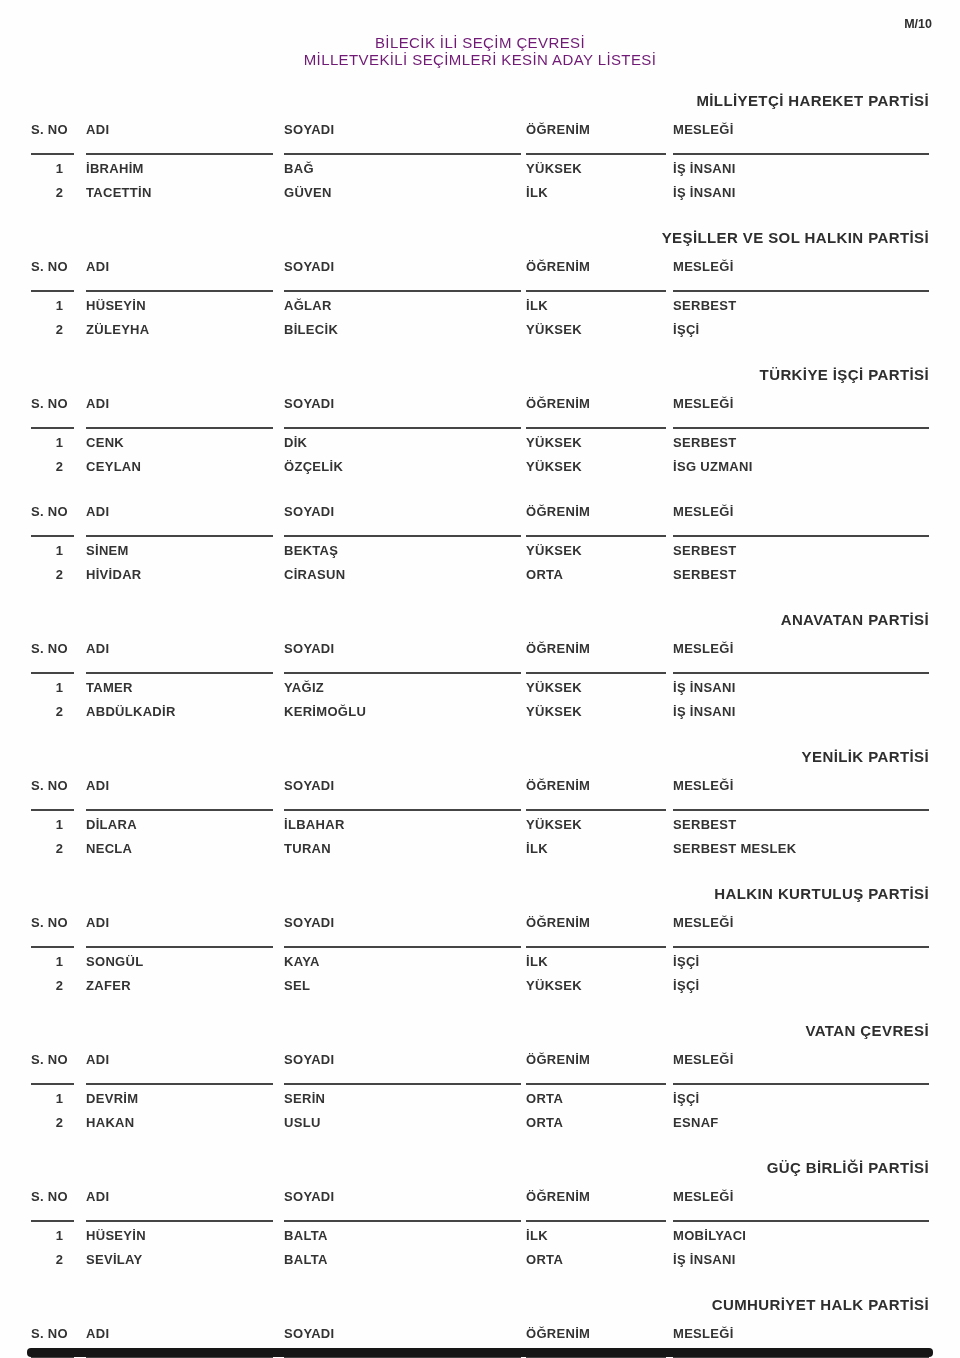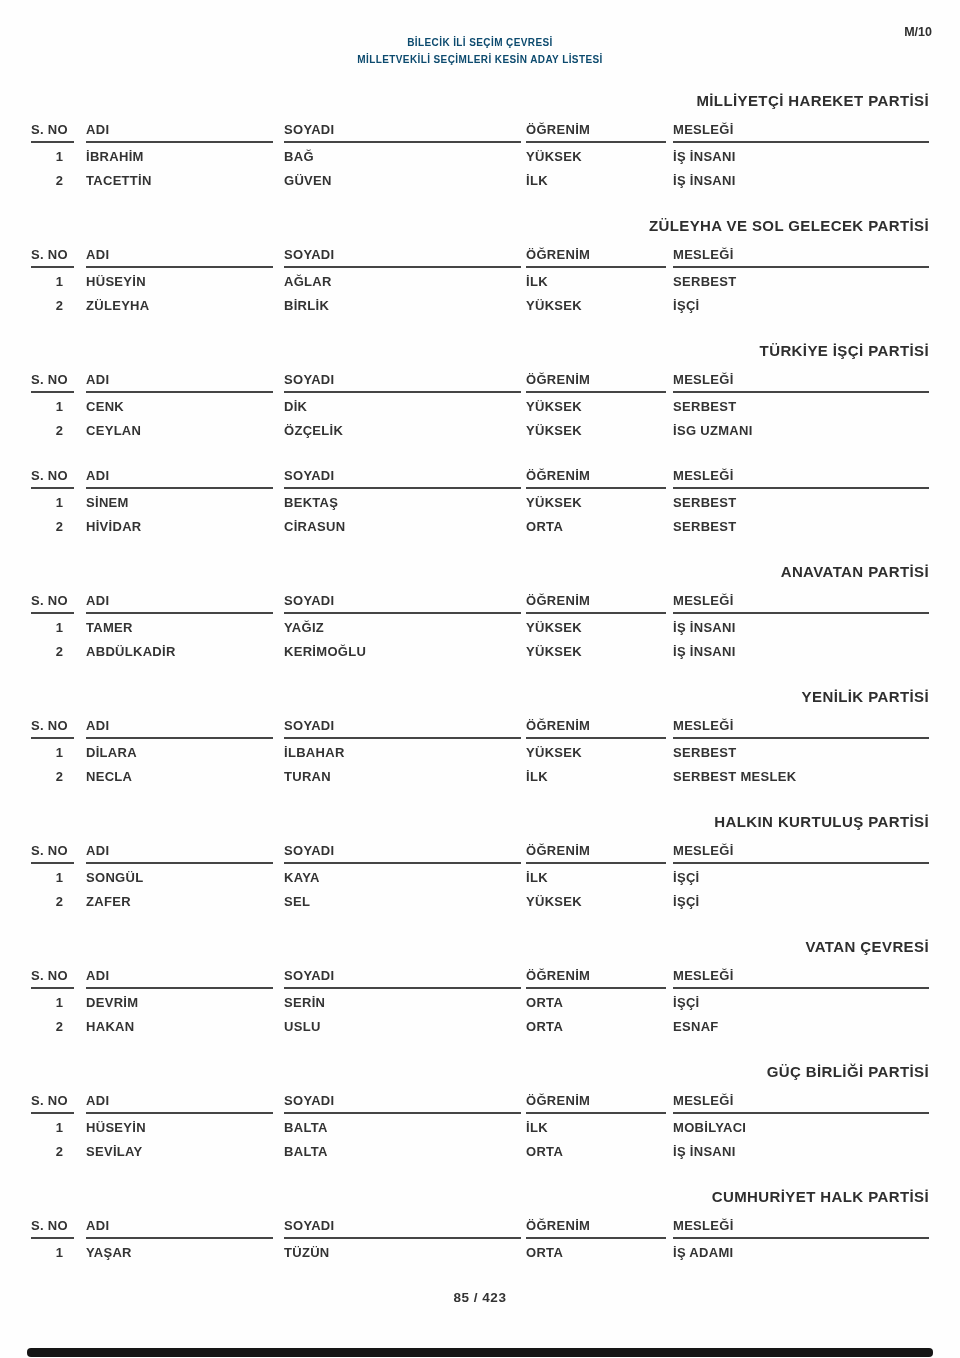--- a/index.html
+++ b/index.html
@@ -17,29 +17,29 @@
     color: #2b2b2b;
     overflow: hidden;
   }
   
   .doc-header {
     position: relative;
     padding-top: 34px;
     text-align: center;
   }
   .doc-title {
-    font-size: 10px;
-    font-weight: bold;
+    font-size: 15px;
+    font-weight: normal;
     letter-spacing: 0.4px;
     line-height: 17px;
-    color: #0c4a6e;
+    color: #701a75;
   }
   .page-code {
     position: absolute;
-    top: 25px;
+    top: 17px;
     right: 28px;
     font-size: 12.5px;
     font-weight: bold;
     color: #2e2e2e;
   }
   
   #sections {
     padding: 25px 31px 0 31px;
   }
   .party-section {
@@ -61,21 +61,21 @@
   .c1 { grid-column: 1; }
   .c2 { grid-column: 3; }
   .c3 { grid-column: 5; }
   .c4 { grid-column: 7; }
   .c5 { grid-column: 9; }
   .header-row .cell {
     font-size: 13px;
     font-weight: bold;
     letter-spacing: 0.3px;
     line-height: 15px;
-    padding-bottom: 4px;
+    padding-bottom: 16px;
     border-bottom: 2px solid #454545;
     white-space: nowrap;
     color: #333;
   }
   .data-row {
     height: 24px;
   }
   .data-row .cell {
     font-size: 13px;
     font-weight: bold;
@@ -142,42 +142,42 @@
     <div class="cell c2">TACETTİN</div>
     <div class="cell c3">GÜVEN</div>
     <div class="cell c4">İLK</div>
     <div class="cell c5">İŞ İNSANI</div>
   </div>
 </div>
     </div>
   </div>
 
   <div class="party-section">
-    <div class="party-title">ZÜLEYHA VE SOL GELECEK PARTİSİ</div>
+    <div class="party-title">YEŞİLLER VE SOL HALKIN PARTİSİ</div>
     <div class="table">
       <div class="grid-row header-row">
         <div class="cell c1">S. NO</div>
         <div class="cell c2">ADI</div>
         <div class="cell c3">SOYADI</div>
         <div class="cell c4">ÖĞRENİM</div>
         <div class="cell c5">MESLEĞİ</div>
       </div>
       <div class="rows">
   <div class="grid-row data-row">
     <div class="cell c1">1</div>
     <div class="cell c2">HÜSEYİN</div>
     <div class="cell c3">AĞLAR</div>
     <div class="cell c4">İLK</div>
     <div class="cell c5">SERBEST</div>
   </div>
 
   <div class="grid-row data-row">
     <div class="cell c1">2</div>
     <div class="cell c2">ZÜLEYHA</div>
-    <div class="cell c3">BİRLİK</div>
+    <div class="cell c3">BİLECİK</div>
     <div class="cell c4">YÜKSEK</div>
     <div class="cell c5">İŞÇİ</div>
   </div>
 </div>
     </div>
   </div>
 
   <div class="party-section">
     <div class="party-title">TÜRKİYE İŞÇİ PARTİSİ</div>
     <div class="table">

